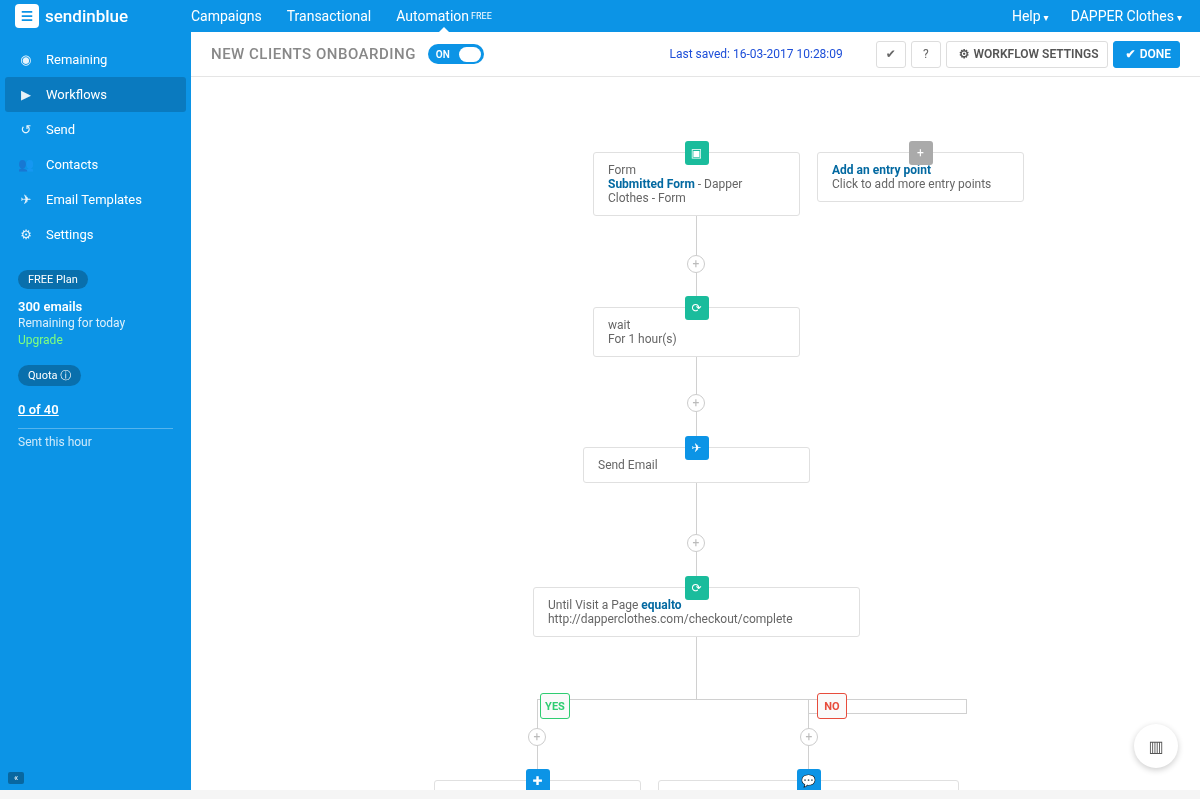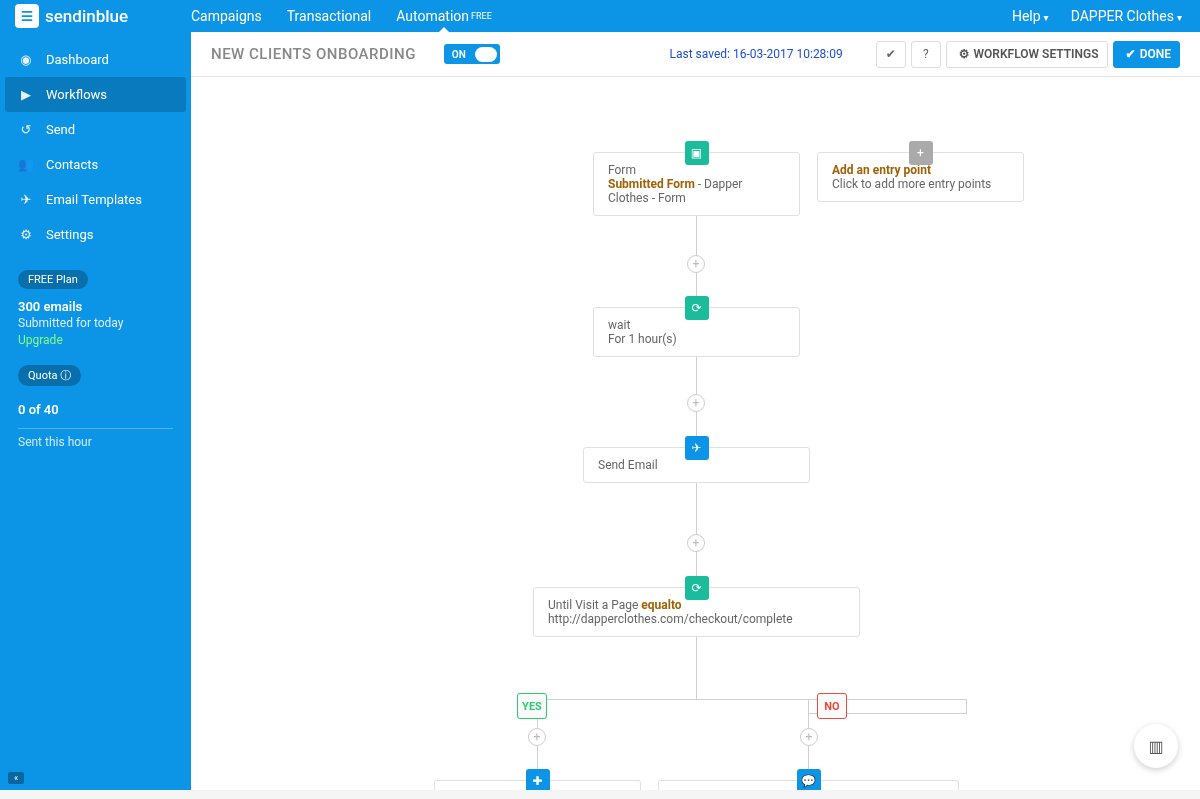--- a/index.html
+++ b/index.html
@@ -19,26 +19,26 @@
 .side-item{display:flex;align-items:center;gap:12px;padding:10px 18px;cursor:pointer;}
 .side-item.active{background:#0a7abf;margin:0 5px;border-radius:3px;padding-left:13px;}
 .side-icon{width:16px;text-align:center;opacity:.9;}
 .plan-block{padding:18px;font-size:12px;}
 .pill{display:inline-block;background:rgba(0,0,0,.25);padding:3px 10px;border-radius:11px;font-size:11px;}
 .emails-count{margin-top:10px;font-size:13px;font-weight:600;}
 .remain{font-size:12px;opacity:.85;margin-top:2px;}
 .upgrade{color:#7fff7f;font-size:12px;margin-top:3px;cursor:pointer;}
 .divider{height:1px;background:rgba(255,255,255,.3);margin:8px 18px 0;}
 .sent-hr{font-size:12px;opacity:.8;padding:6px 18px;}
-.quota-val{padding:6px 18px 3px;font-size:13px;font-weight:600;}
+.quota-val{padding:6px 18px 3px;font-size:13px;font-weight:600;text-decoration:underline;}
 .collapse{position:absolute;bottom:6px;left:8px;width:16px;height:12px;background:rgba(0,0,0,.3);border-radius:2px;display:flex;align-items:center;justify-content:center;font-size:9px;cursor:pointer;}
 .main{flex:1;background:#fff;display:flex;flex-direction:column;}
 .toolbar{height:45px;border-bottom:1px solid #e5e5e5;display:flex;align-items:center;padding:0 20px;}
 .wf-title{color:#888;letter-spacing:.5px;font-size:15px;font-weight:500;}
-.toggle{margin-left:28px;width:56px;height:20px;border-radius:3px;background:#0C94E6;position:relative;display:flex;align-items:center;cursor:pointer;}
+.toggle{margin-left:12px;width:56px;height:20px;border-radius:10px;background:#0C94E6;position:relative;display:flex;align-items:center;cursor:pointer;}
 .toggle-lbl{color:#fff;font-size:10px;margin-left:8px;font-weight:600;}
 .toggle-knob{position:absolute;right:3px;width:22px;height:15px;border-radius:9px;background:#fff;}
 .toolbar-spacer{flex:1;}
 .last-saved{color:#1d4ed8;font-size:12px;margin-right:28px;}
 .btn{border:1px solid #ddd;background:#fff;border-radius:3px;height:27px;display:flex;align-items:center;justify-content:center;font-size:12px;cursor:pointer;margin-left:5px;color:#666;padding:0 8px;}
 .btn.icon-only{width:30px;padding:0;}
 .btn.settings span{margin-left:4px;font-weight:600;color:#555;}
 .btn.done{background:#0C94E6;border-color:#0C94E6;color:#fff;font-weight:600;}
 .btn.done span{margin-left:4px;}
 .canvas{flex:1;background:#fff;position:relative;overflow:hidden;}
@@ -47,21 +47,21 @@
 .node-badge{position:absolute;top:-12px;left:50%;transform:translateX(-50%);width:24px;height:24px;border-radius:3px;display:flex;align-items:center;justify-content:center;color:#fff;}
 .badge-teal{background:#1abc9c;}
 .badge-blue{background:#0C94E6;}
 .badge-grey{background:#aaa;}
 .plus-circle{position:absolute;width:18px;height:18px;border:1px solid #ccc;border-radius:50%;background:#fff;display:flex;align-items:center;justify-content:center;color:#bbb;font-size:12px;cursor:pointer;left:50%;transform:translateX(-50%);}
 .yes-box,.no-box{position:absolute;width:30px;height:26px;border:1px solid;border-radius:3px;font-size:11px;font-weight:700;display:flex;align-items:center;justify-content:center;background:#fafafa;}
 .yes-box{color:#2ecc71;border-color:#2ecc71;}
 .no-box{color:#e74c3c;border-color:#e74c3c;}
 .line{position:absolute;background:#d0d0d0;}
 .fab{position:absolute;right:22px;bottom:22px;width:44px;height:44px;border-radius:50%;background:#fff;box-shadow:0 2px 6px rgba(0,0,0,.2);display:flex;align-items:center;justify-content:center;color:#555;cursor:pointer;font-size:16px;}
-b{color:#a16207;}
+b{color:#0369a1;}
 </style>
 </head>
 <body>
 
 <div class="topnav">
   <div class="logo">
     <div class="logo-box">
       <svg width="14" height="14" viewBox="0 0 24 24" fill="none" stroke="#0C94E6" stroke-width="3">
           <path d="M3 5h18M3 12h18M3 19h18"></path>
         </svg>
@@ -79,21 +79,21 @@
   <div class="nav-right">
     <div><span>Help</span><span class="caret">▾</span></div>
     <div><span>DAPPER Clothes</span><span class="caret">▾</span></div>
   </div>
 </div>
 
 <div class="layout">
   <div class="sidebar">
     <div class="side-item">
         <span class="side-icon">◉</span>
-        <span>Dashboard</span>
+        <span>Remaining</span>
       </div>
     <div class="side-item active">
         <span class="side-icon">▶</span>
         <span>Workflows</span>
       </div>
     <div class="side-item">
         <span class="side-icon">↺</span>
         <span>Send</span>
       </div>
     <div class="side-item">
@@ -105,21 +105,21 @@
         <span>Email Templates</span>
       </div>
     <div class="side-item">
         <span class="side-icon">⚙</span>
         <span>Settings</span>
       </div>
 
     <div class="plan-block">
       <span class="pill">FREE Plan</span>
       <div class="emails-count">300 emails</div>
-      <div class="remain">Submitted for today</div>
+      <div class="remain">Remaining for today</div>
       <div class="upgrade">Upgrade</div>
     </div>
 
     <div style="padding:0 18px 10px;">
       <span class="pill"><span>Quota</span> <span>ⓘ</span></span>
     </div>
     <div class="quota-val">0 of 40</div>
     <div class="divider"></div>
     <div class="sent-hr">Sent this hour</div>
 
@@ -197,21 +197,21 @@
 
       <div class="plus-circle" style="left:505px;top:457px;">+</div>
 
       <div class="node" style="left:342px;top:510px;width:327px;">
         <div class="node-badge badge-teal">⟳</div>
         <div class="pad">
           <div><span>Until Visit a Page </span><b>equalto</b><span> http://dapperclothes.com/checkout/complete</span></div>
         </div>
       </div>
 
-      <div class="yes-box" style="left:326px;top:616px;">YES</div>
+      <div class="yes-box" style="left:349px;top:616px;">YES</div>
       <div class="no-box" style="left:626px;top:616px;">NO</div>
 
       <div class="plus-circle" style="left:346px;top:651px;">+</div>
       <div class="plus-circle" style="left:618px;top:651px;">+</div>
 
       <div class="node" style="left:243px;top:703px;width:207px;height:70px;">
         <div class="node-badge badge-blue">✚</div>
         <div class="pad">
           
           

